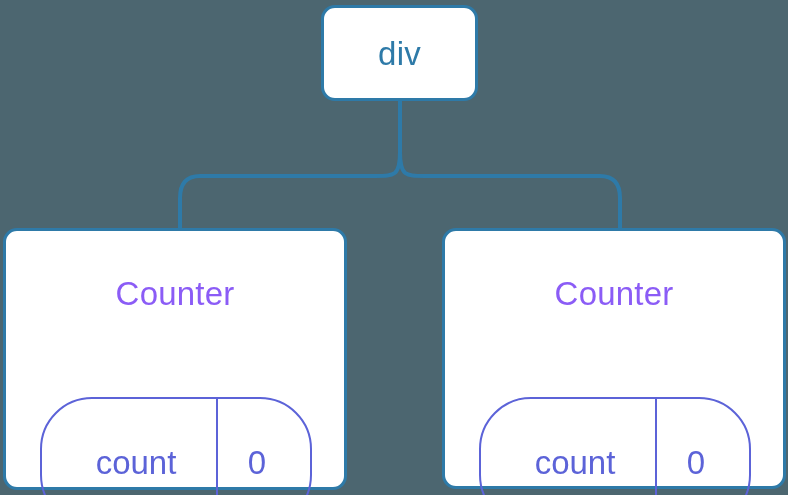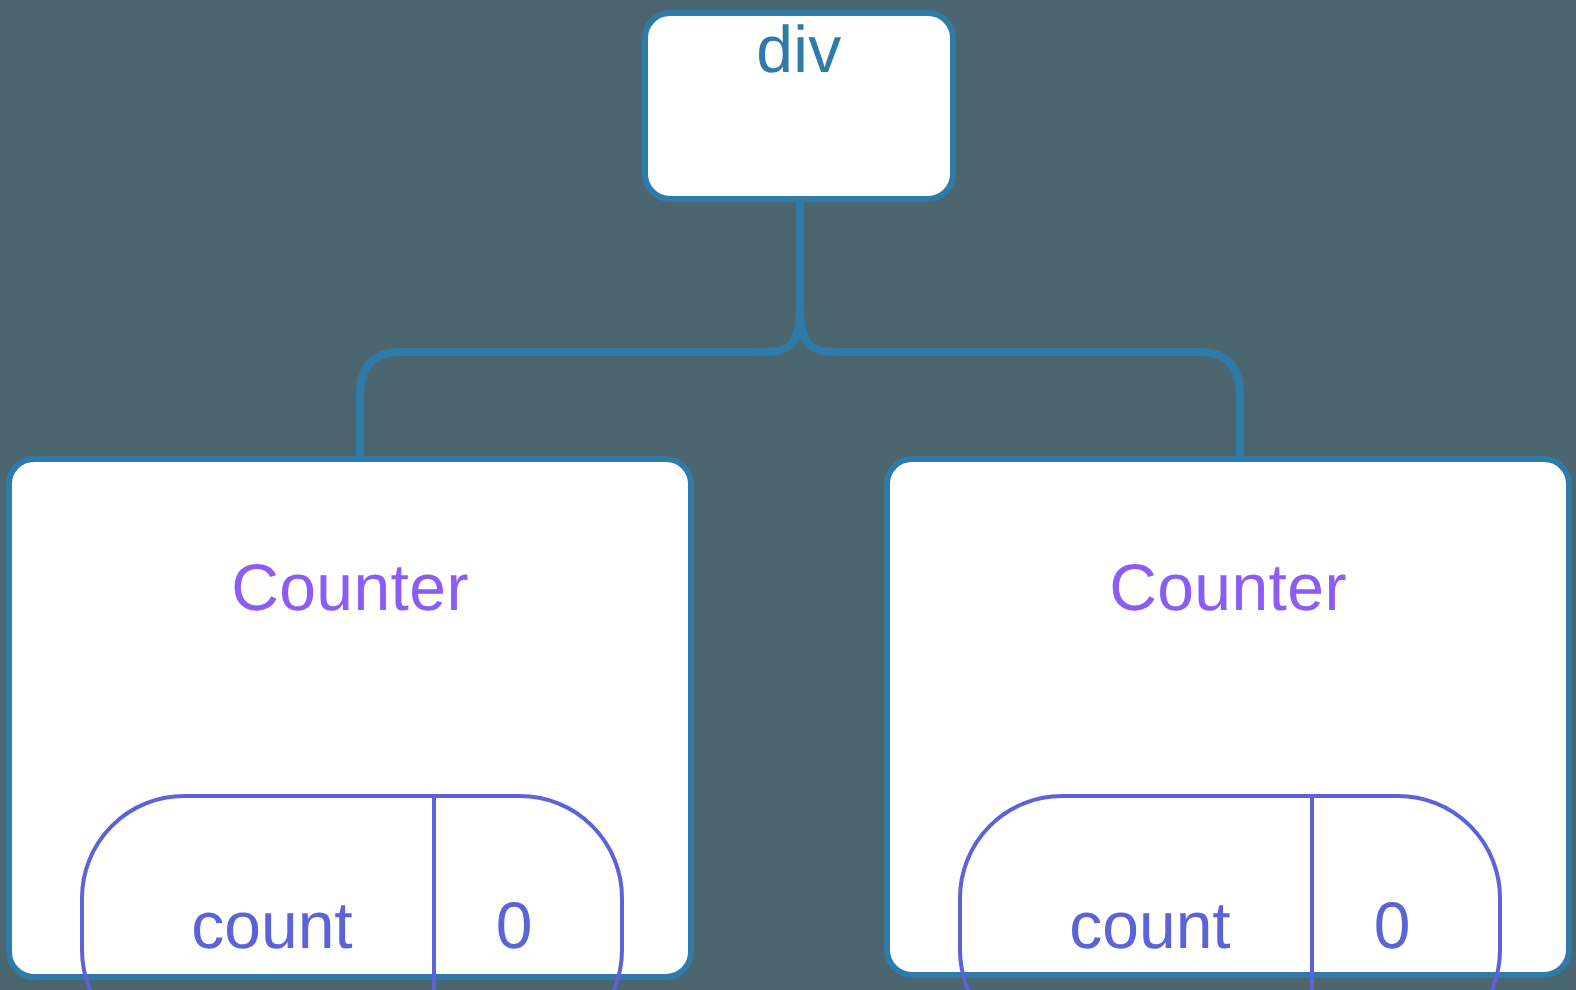--- a/index.html
+++ b/index.html
@@ -37,21 +37,21 @@
     border-radius: 14px;
     box-sizing: border-box;
   }
 
   #root-node {
     left: 321px;
     top: 5px;
     width: 157px;
     height: 96px;
     display: flex;
-    align-items: flex-start;
+    align-items: center;
     justify-content: center;
   }
   .root-label {
     color: #2e7aa8;
     font-size: 33px;
     line-height: 1;
     letter-spacing: 0.2px;
   }
 
   #child-node-left {

